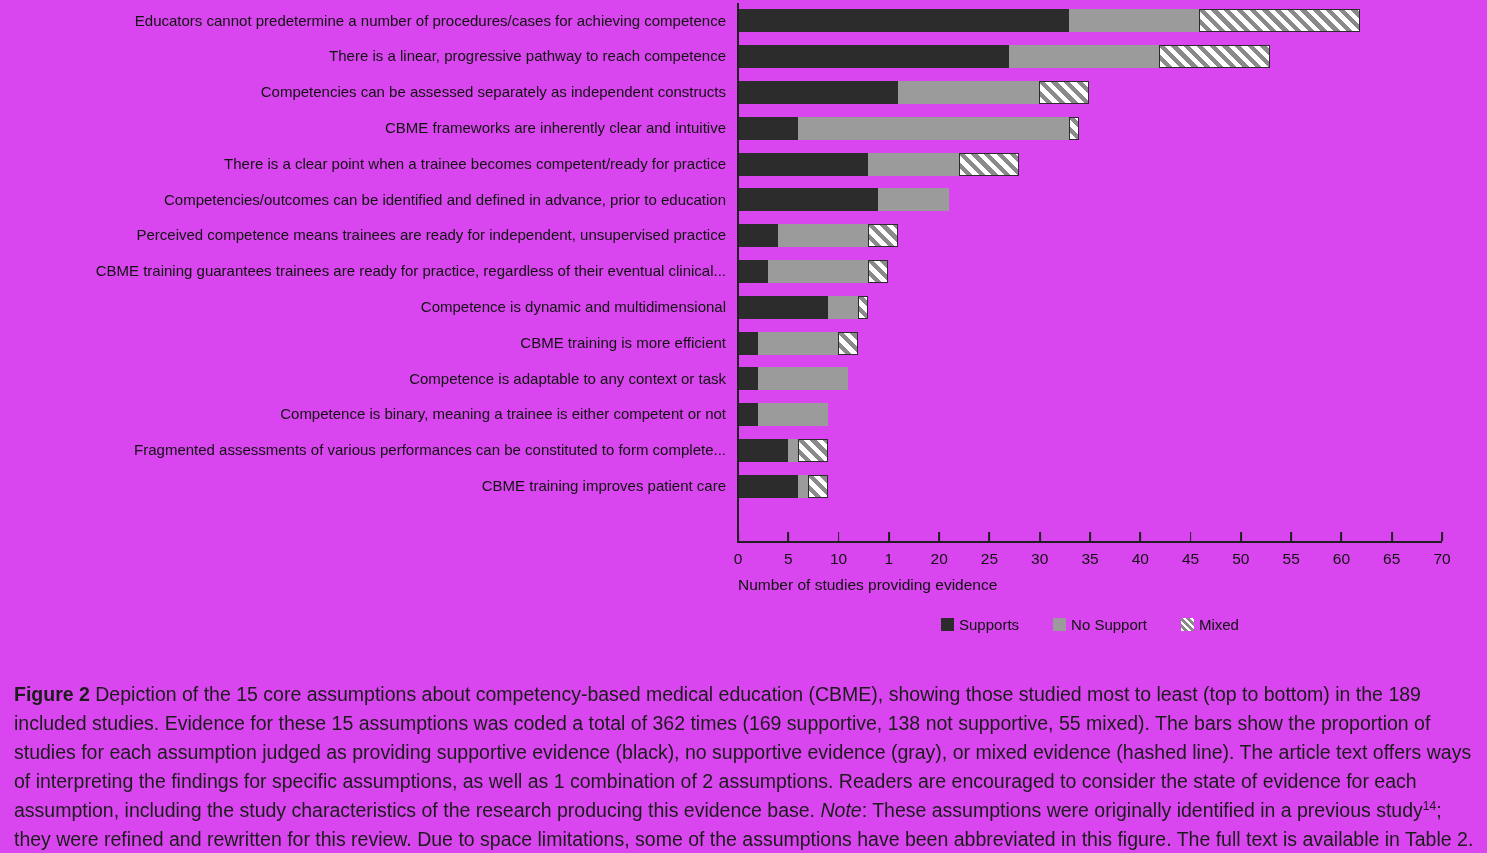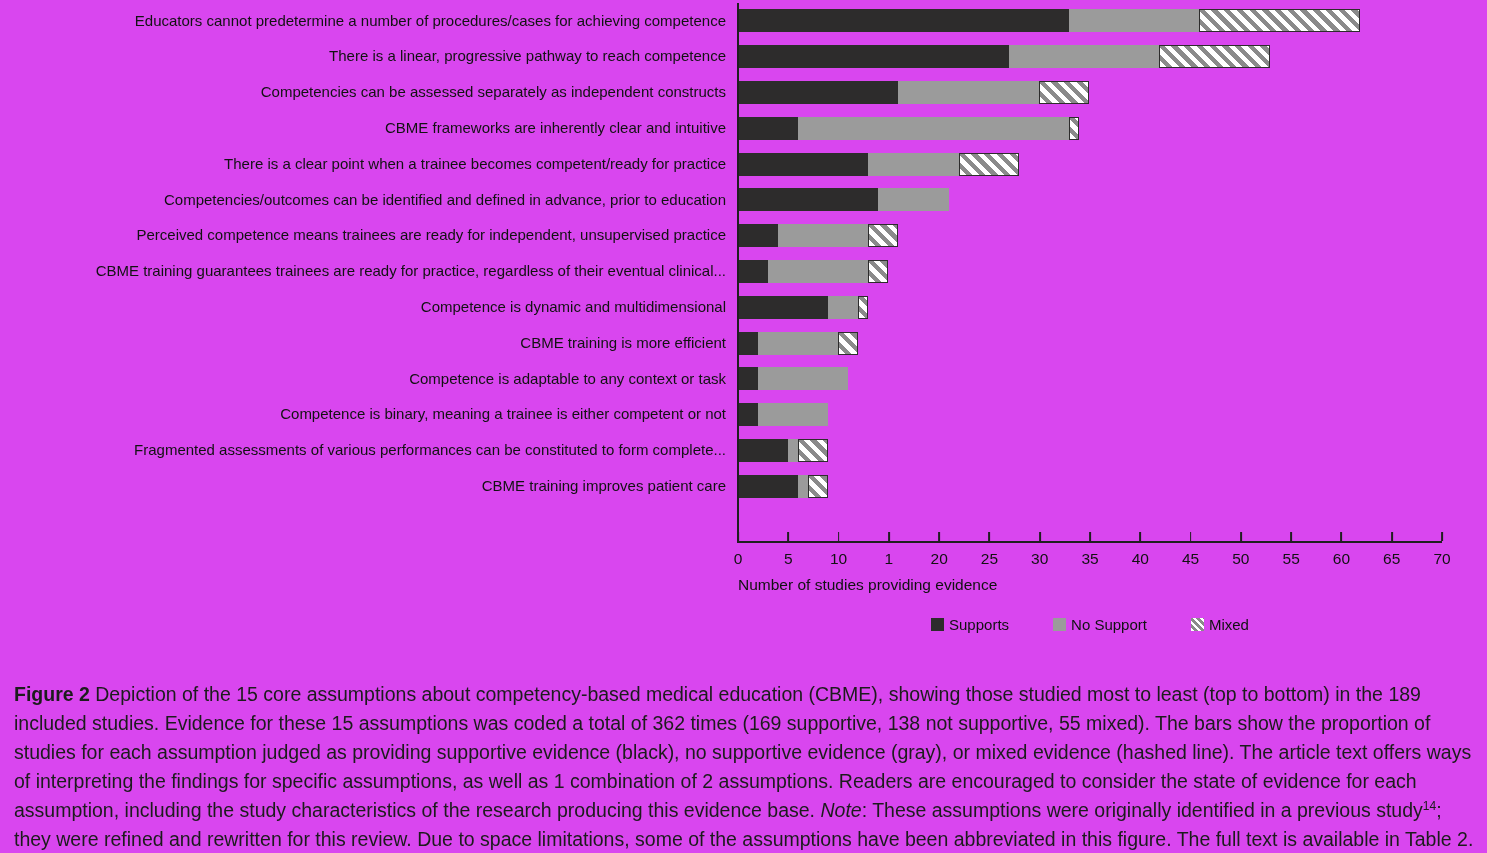--- a/index.html
+++ b/index.html
@@ -47,21 +47,21 @@
     position: absolute; top: 9px; transform: translateX(-50%);
     font-size: 15.5px; color: #111111; white-space: nowrap;
   }
   .x-title {
     position: absolute; left: 738px; top: 576px; width: 704px;
     text-align: left; font-size: 15.5px; color: #111111;
   }
   
   .legend {
     position: absolute; left: 738px; top: 616px; width: 704px;
-    display: flex; justify-content: center; align-items: center; gap: 44px;
+    display: flex; justify-content: center; align-items: center; gap: 34px;
     font-size: 15px; color: #111111;
   }
   .legend-item { display: flex; align-items: center; }
   .swatch { width: 13px; height: 13px; margin-right: 5px; display: inline-block; }
   .sw-supports  { background: #2d2c2c; }
   .sw-nosupport { background: #9b9b9b; }
   .sw-mixed { background: repeating-linear-gradient(45deg, #ffffff 0 2.5px, #8a8a8a 2.5px 5px); }
   
   .caption {
     position: absolute; left: 14px; top: 680px; width: 1465px;

